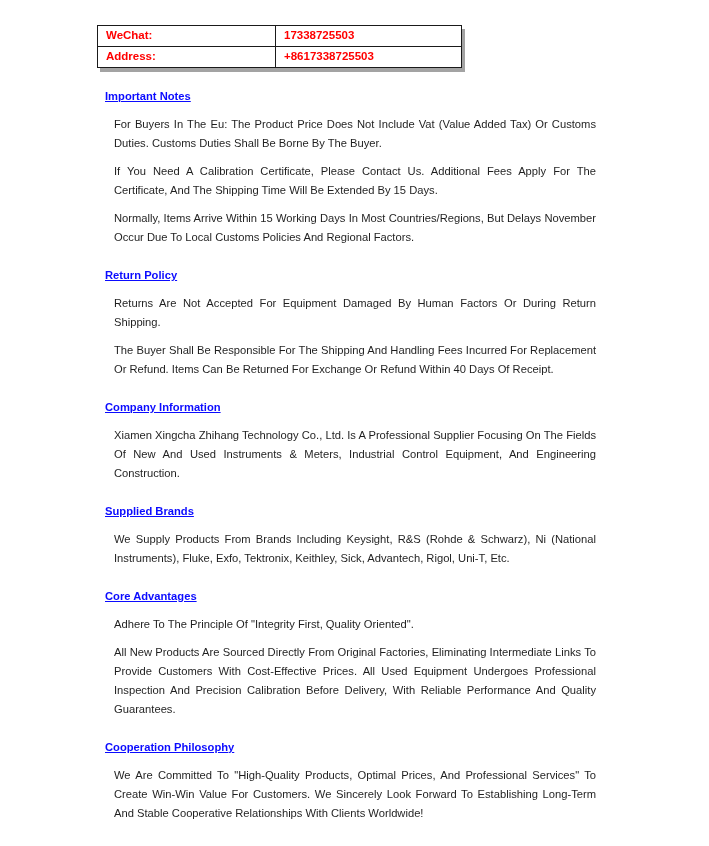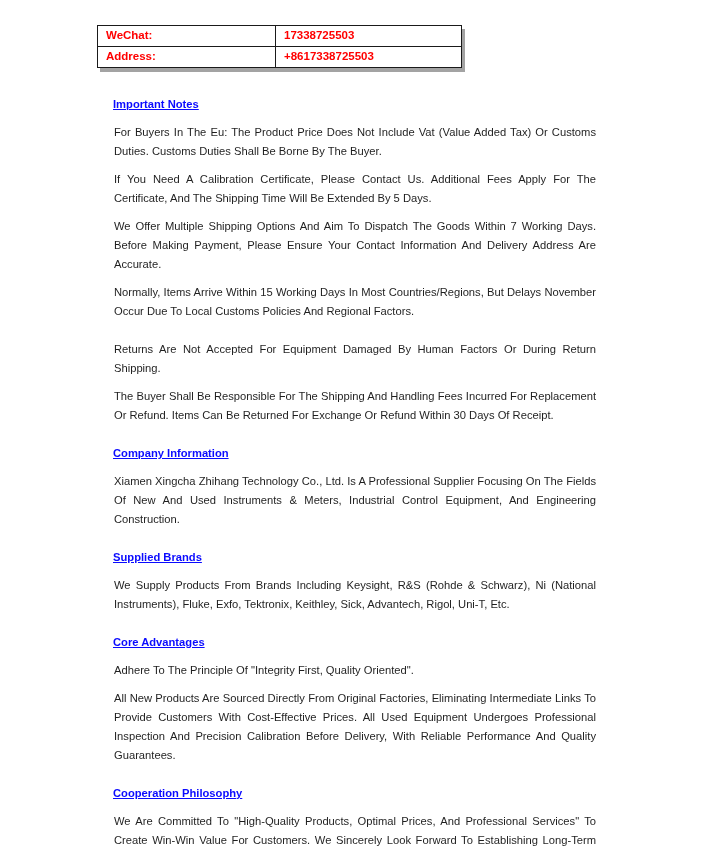--- a/index.html
+++ b/index.html
@@ -50,21 +50,21 @@
     position: absolute;
     left: 105px;
     top: 87px;
     width: 500px;
     color: var(--body-color);
     font-size: 11.2px;
     line-height: 19px;
   }
   .section + .section { margin-top: 19px; }
   .section h2 {
-    margin: 8px;
+    margin: 0;
     font-size: 11.2px;
     line-height: 19px;
     font-weight: bold;
     color: var(--heading-color);
     text-decoration: underline;
   }
   .section p {
     margin: 9px;
     text-align: justify;
   }
@@ -85,28 +85,28 @@
         <td class="value-cell">+8617338725503</td>
       </tr>
     </tbody>
   </table>
 
   <div class="content">
 
     <div class="section">
       <h2>Important Notes</h2>
       <p>For Buyers In The Eu: The Product Price Does Not Include Vat (Value Added Tax) Or Customs Duties. Customs Duties Shall Be Borne By The Buyer.</p>
-      <p>If You Need A Calibration Certificate, Please Contact Us. Additional Fees Apply For The Certificate, And The Shipping Time Will Be Extended By 5 Days.</p>
-      <p>We Offer Multiple Shipping Options And Aim To Dispatch The Goods Within 7 Working Days. Before Making Payment, Please Ensure Your Contact Information And Delivery Address Are Accurate.</p>
+      <p>If You Need A Calibration Certificate, Please Contact Us. Additional Fees Apply For The Certificate, And The Shipping Time Will Be Extended By 15 Days.</p>
       <p>Normally, Items Arrive Within 15 Working Days In Most Countries/Regions, But Delays November Occur Due To Local Customs Policies And Regional Factors.</p>
     </div>
 
     <div class="section">
+      <h2>Return Policy</h2>
       <p>Returns Are Not Accepted For Equipment Damaged By Human Factors Or During Return Shipping.</p>
-      <p>The Buyer Shall Be Responsible For The Shipping And Handling Fees Incurred For Replacement Or Refund. Items Can Be Returned For Exchange Or Refund Within 30 Days Of Receipt.</p>
+      <p>The Buyer Shall Be Responsible For The Shipping And Handling Fees Incurred For Replacement Or Refund. Items Can Be Returned For Exchange Or Refund Within 40 Days Of Receipt.</p>
     </div>
 
     <div class="section">
       <h2>Company Information</h2>
       <p>Xiamen Xingcha Zhihang Technology Co., Ltd. Is A Professional Supplier Focusing On The Fields Of New And Used Instruments &amp; Meters, Industrial Control Equipment, And Engineering Construction.</p>
     </div>
 
     <div class="section">
       <h2>Supplied Brands</h2>
       <p>We Supply Products From Brands Including Keysight, R&amp;S (Rohde &amp; Schwarz), Ni (National Instruments), Fluke, Exfo, Tektronix, Keithley, Sick, Advantech, Rigol, Uni-T, Etc.</p>

